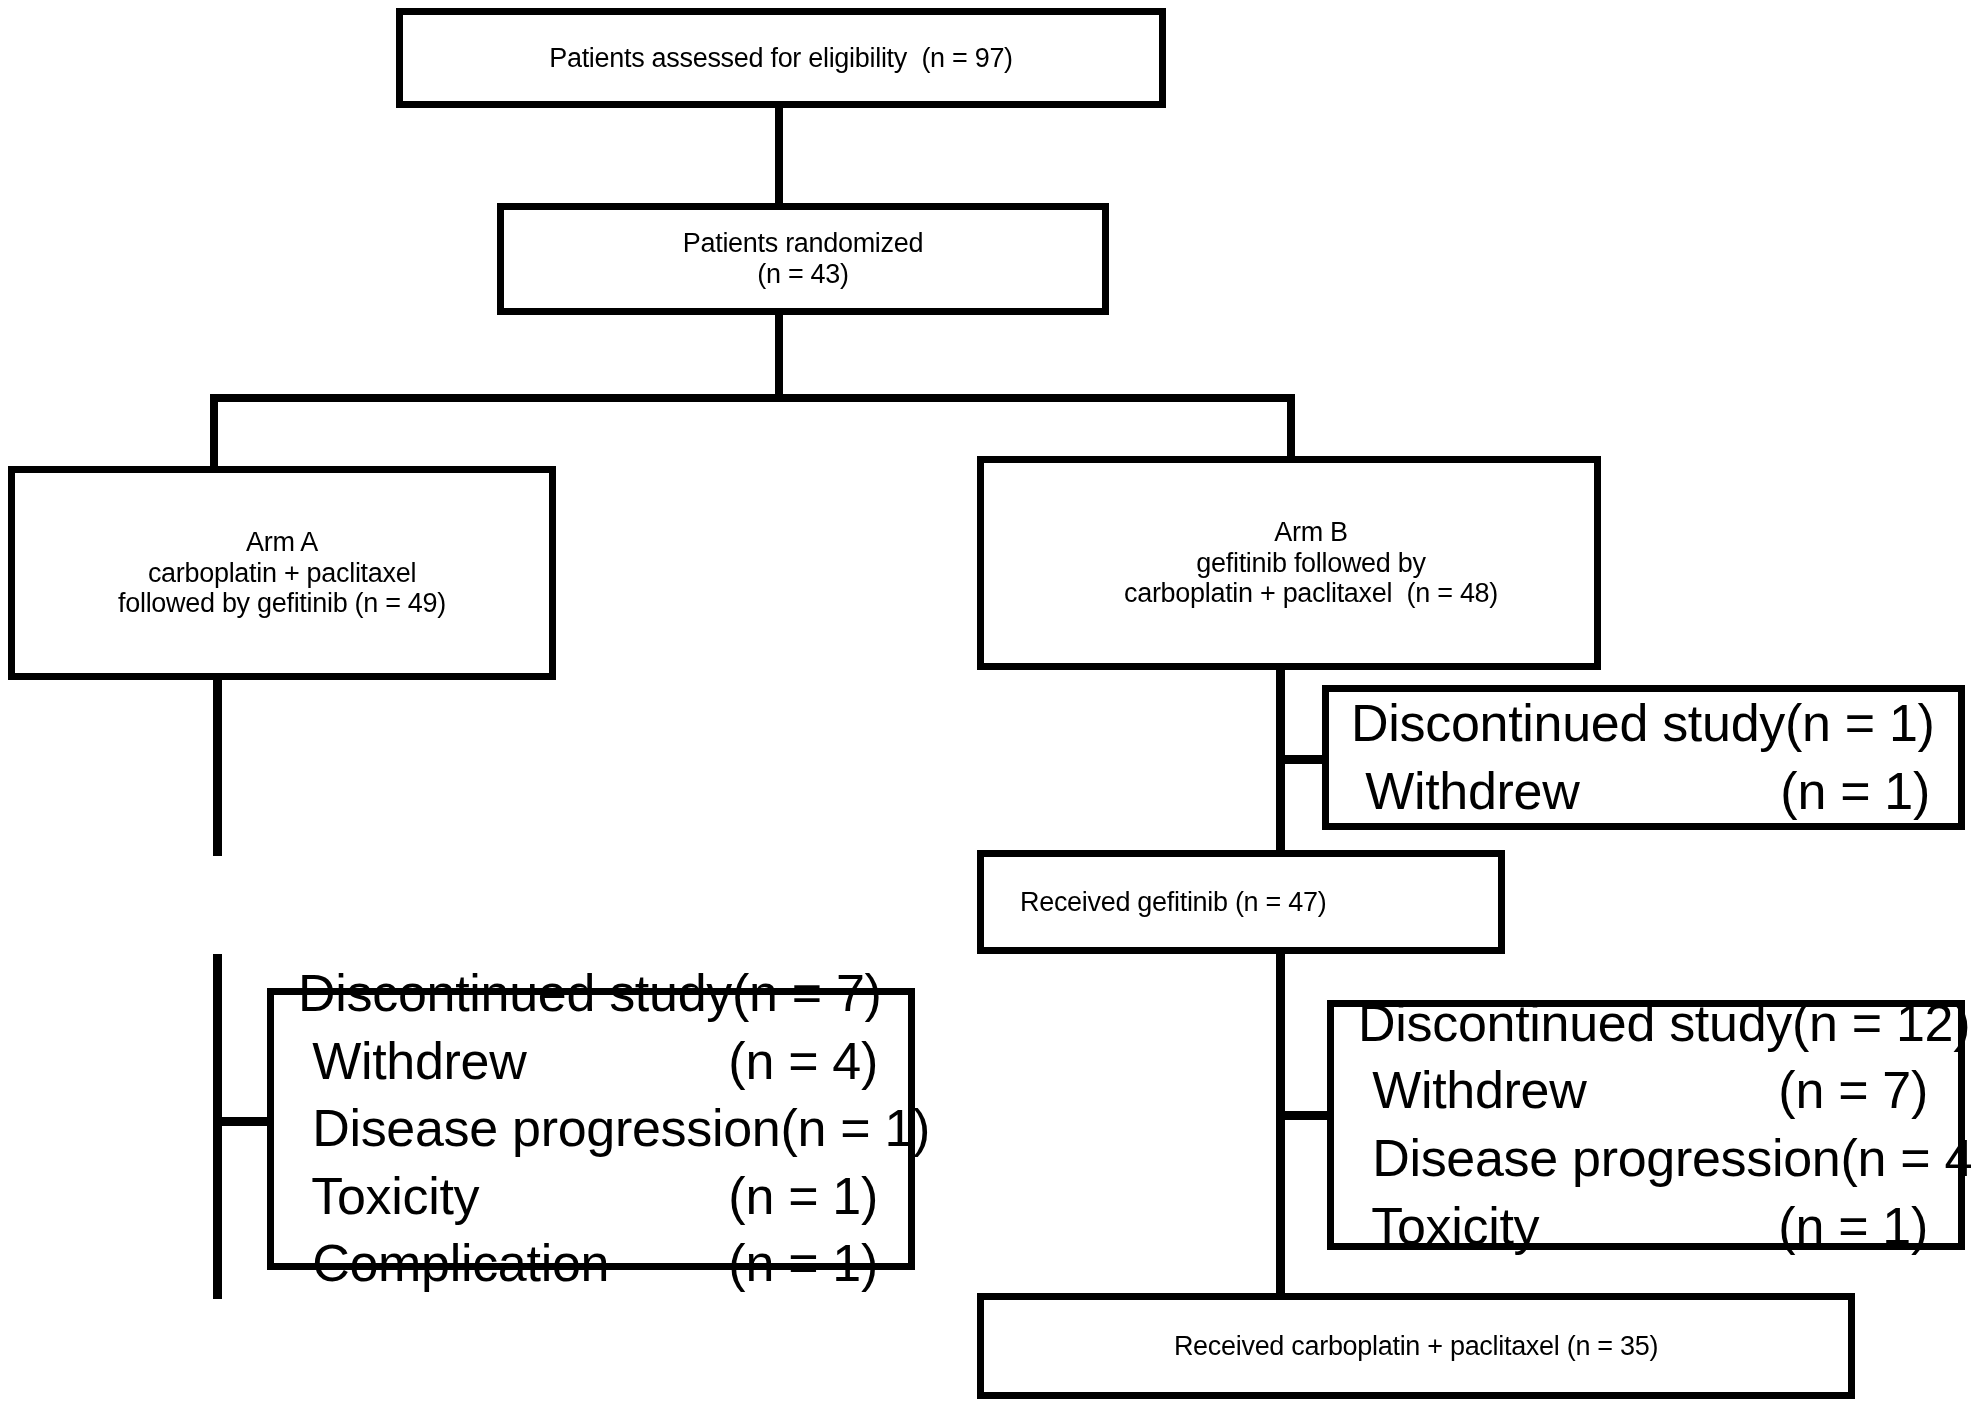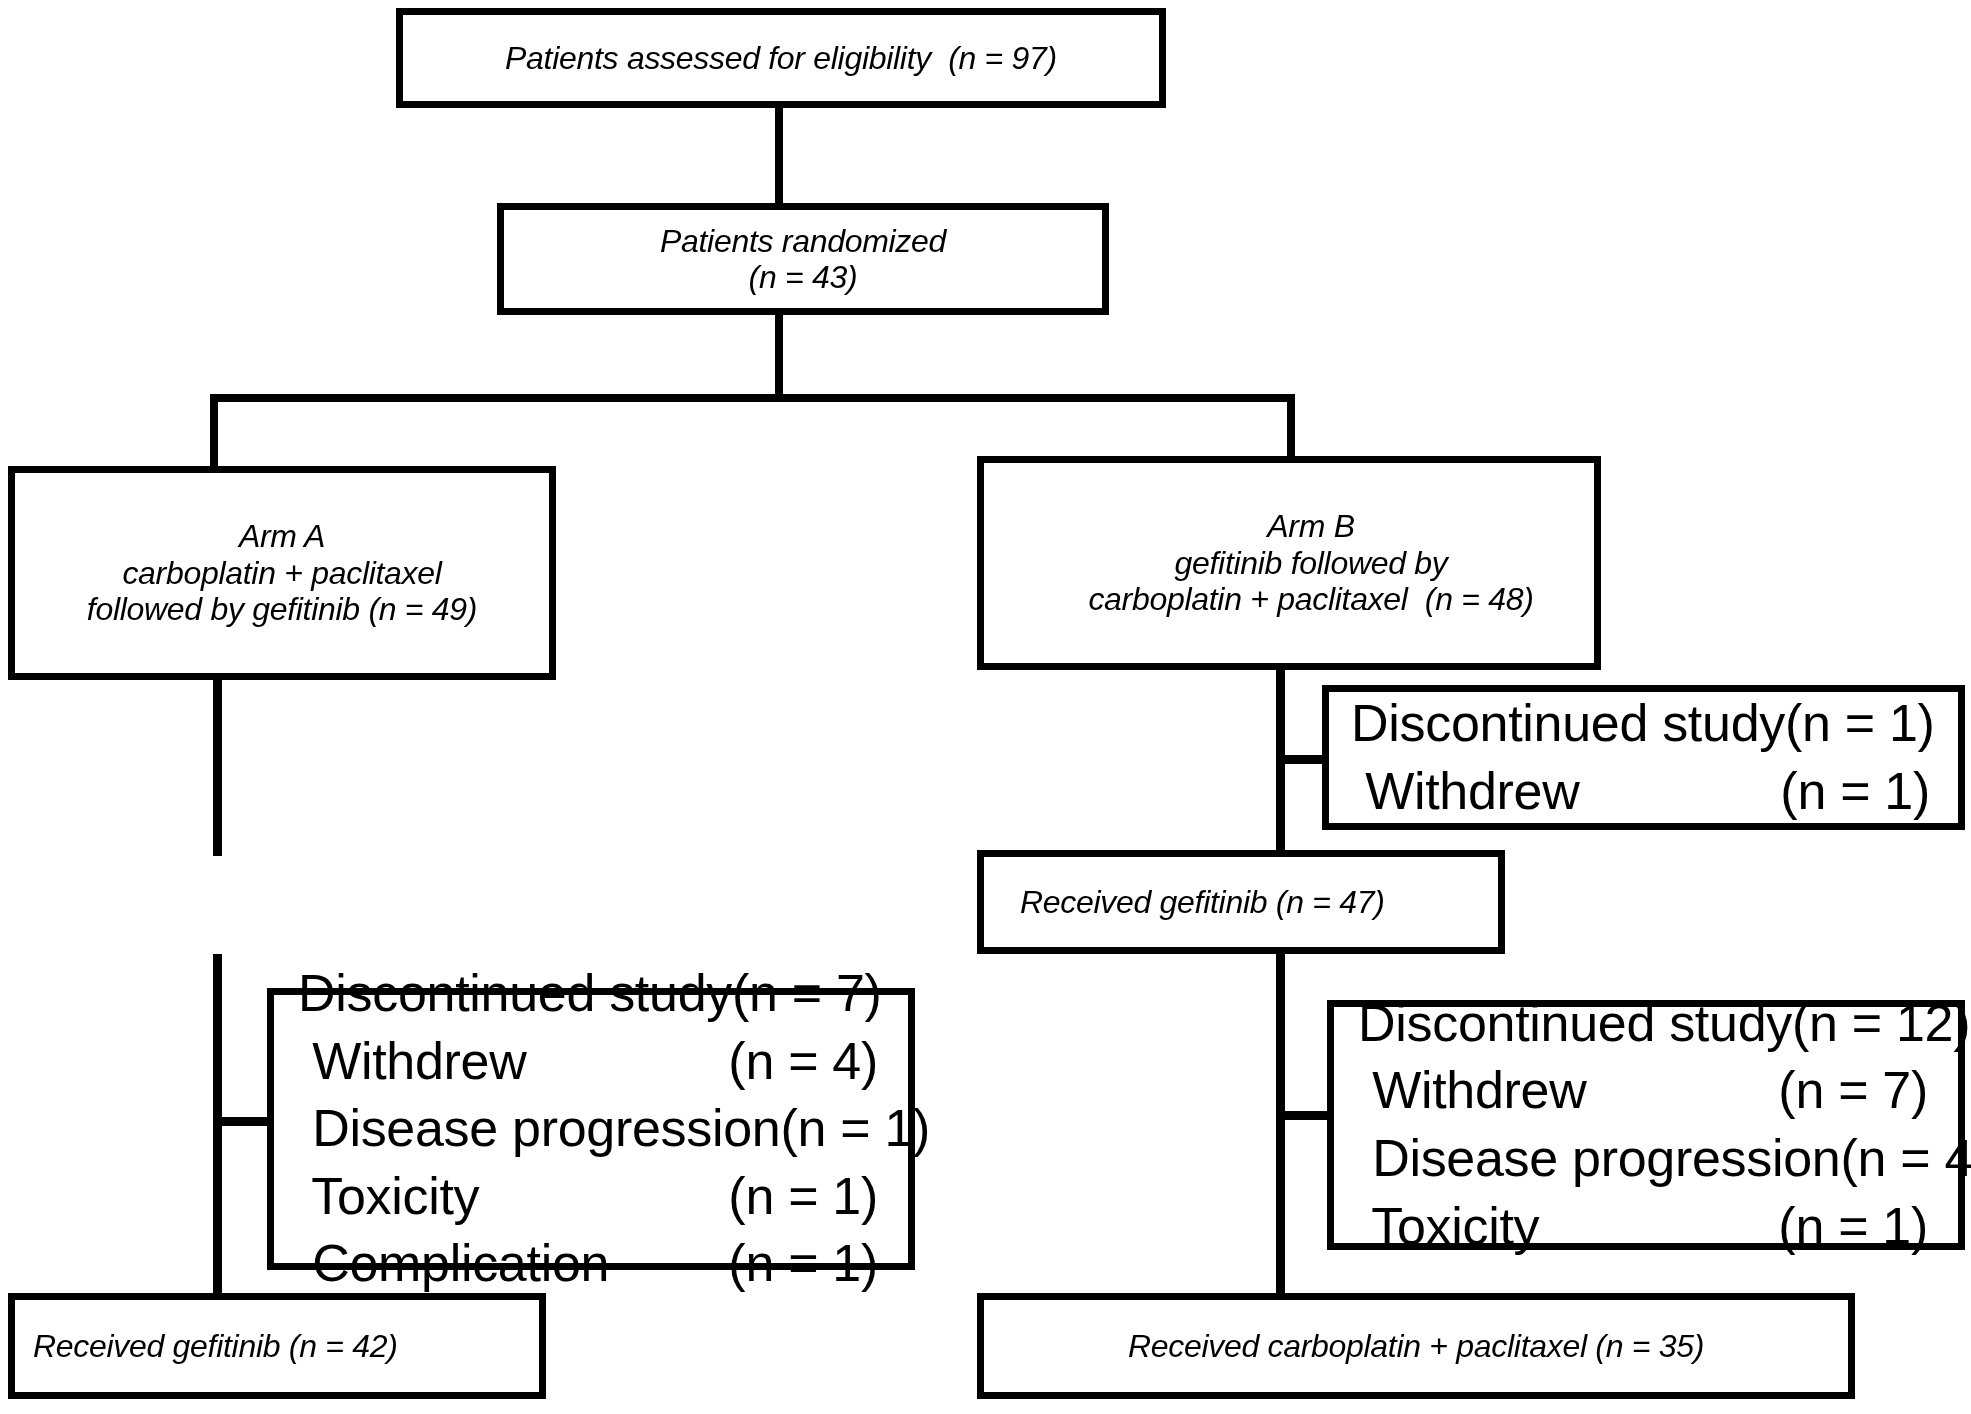--- a/index.html
+++ b/index.html
@@ -24,25 +24,24 @@
     display: flex;
     flex-direction: column;
     align-items: center;
     justify-content: center;
     z-index: 3;
   }
   .box.leftalign {
     align-items: flex-start;
   }
   .txt {
-    font-size: 32px;
+    font-size: 27px;
     line-height: 1.14;
     white-space: pre;
     letter-spacing: -0.3px;
-    font-style: italic;
   }
   .reason-row {
     display: flex;
     width: 100%;
     font-size: 52px;
     line-height: 1.30;
     white-space: pre;
     letter-spacing: -0.3px;
   }
   .reason-label {
@@ -156,21 +155,18 @@
         <span class="reason-label"> Disease progression</span>
         <span class="reason-n">(n = 4)</span>
       </div>
       <div class="reason-row">
         <span class="reason-label"> Toxicity</span>
         <span class="reason-n">(n = 1)</span>
       </div>
     </div>
   </div>
 
-  <div class="box leftalign" style="left:8px; top:1293px; width:538px; height:106px; padding-left:18px;">
-    <div class="txt">Received gefitinib (n = 42)</div>
-  </div>
 
   <div class="box" style="left:977px; top:1293px; width:878px; height:106px;">
     <div class="txt">Received carboplatin + paclitaxel (n = 35)</div>
   </div>
 
 </div>
 
 </body></html>

